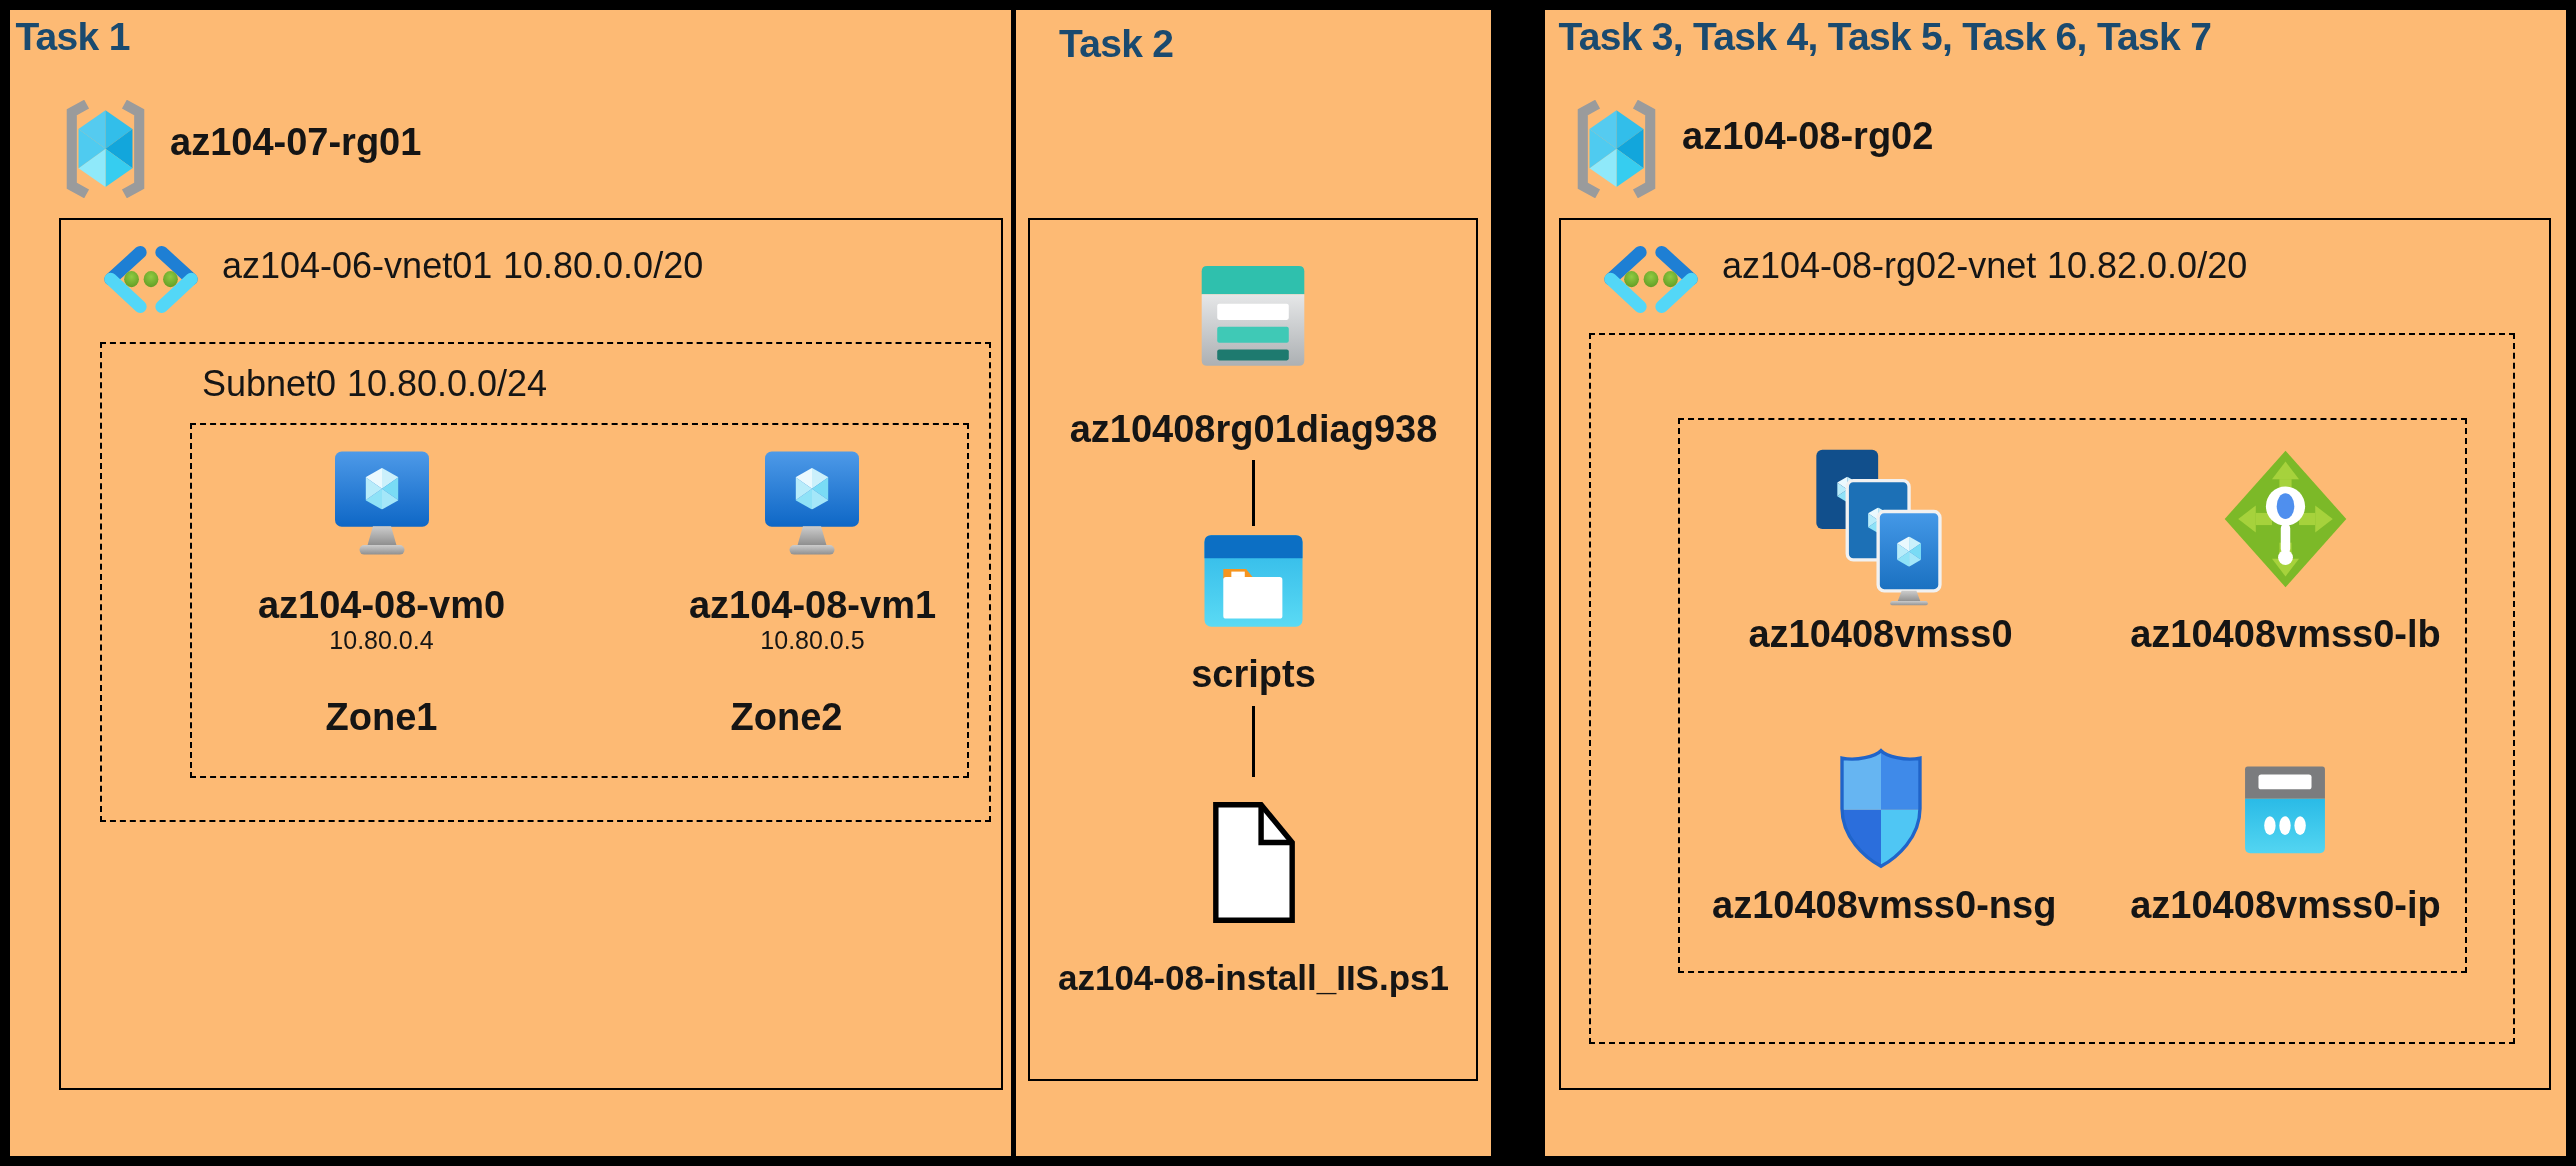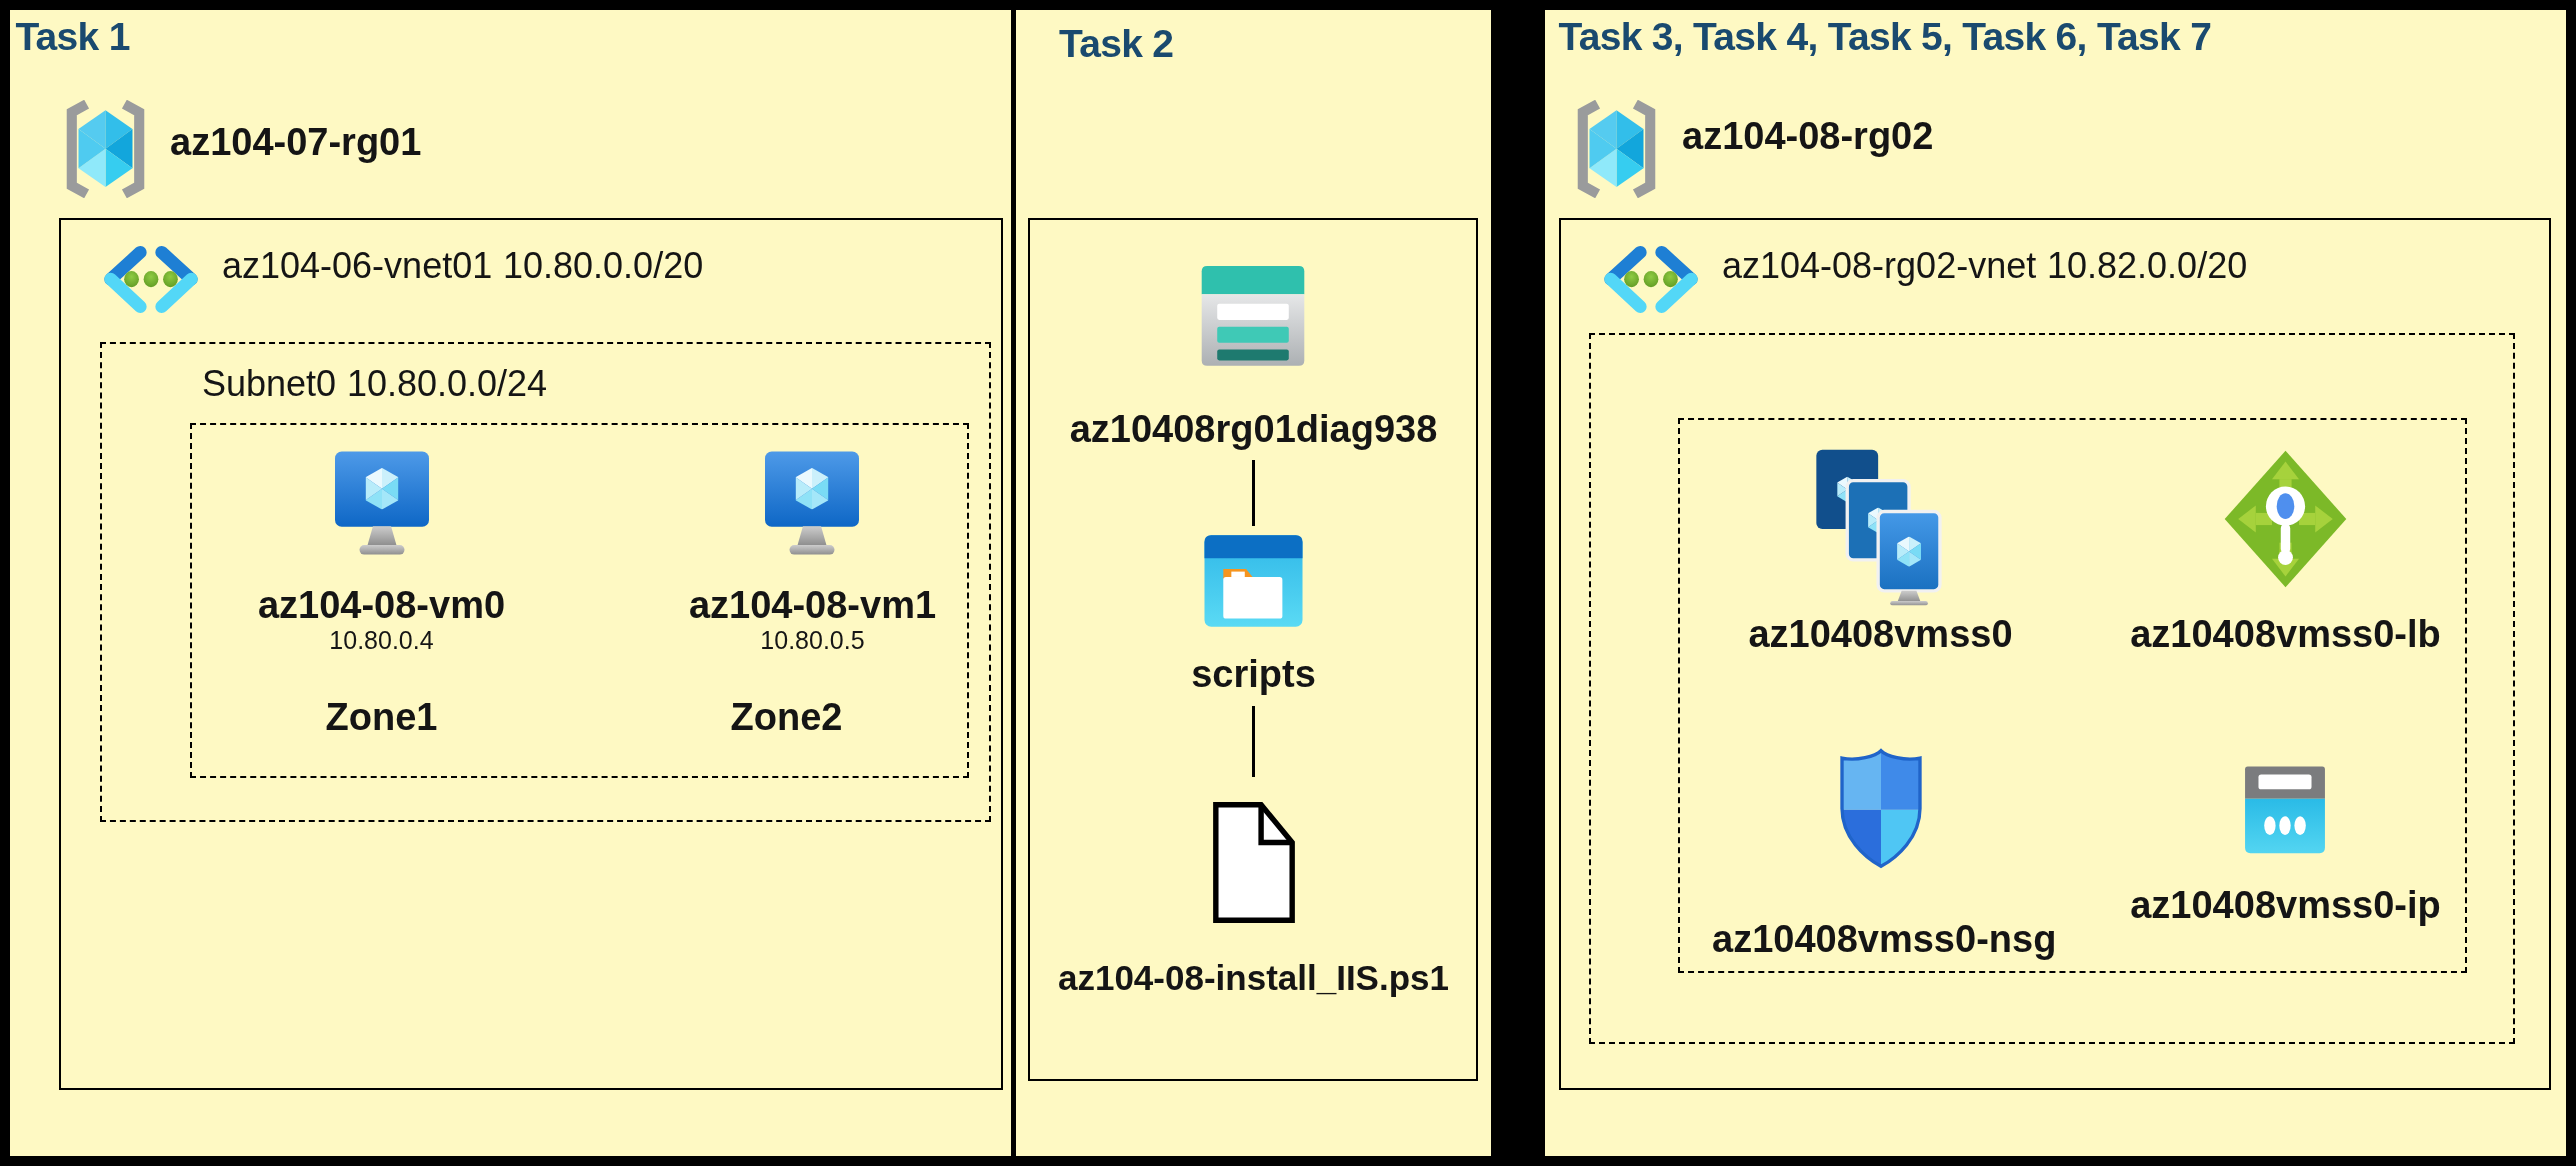--- a/index.html
+++ b/index.html
@@ -1,18 +1,18 @@
 <!DOCTYPE html>
 <html style="font-size:10.8px"><head>
 <meta charset="utf-8">
 <style>
   html,body{margin:0;padding:0;background:#000;}
   #canvas{position:relative;width:2576px;height:1166px;background:#000;overflow:hidden;
           font-family:"Liberation Sans",sans-serif;color:#151515;}
-  .panel{position:absolute;top:10px;height:1146px;background:#fef9c3;}
+  .panel{position:absolute;top:10px;height:1146px;background:#fdba74;}
   #panel1{left:10px;width:1001px;}
   #panel2{left:1016px;width:475px;}
   #panel3{left:1545px;width:1021px;}
   .abs{position:absolute;}
   .title{font-size:39px;font-weight:bold;color:#1A4A6F;letter-spacing:-0.7px;white-space:nowrap;}
   .box-solid{position:absolute;border:2px solid #000;box-sizing:border-box;}
   .box-dashed{position:absolute;border:2px dashed #000;box-sizing:border-box;}
   .lbl{font-size:38px;font-weight:bold;white-space:nowrap;line-height:1.05;}
   .line54{font-size:36px;white-space:nowrap;line-height:1.05;}
   .line54 .nm{font-weight:normal;}
@@ -260,21 +260,21 @@
     <div class="abs lbl center" style="left:167px;top:605px;width:337px;">az10408vmss0</div>
 
     <svg class="abs" style="left:677px;top:438px;" width="127" height="142" viewBox="0 0 188 210">
         <use href="#sym-lb"></use>
       </svg>
     <div class="abs lbl center" style="left:572px;top:605px;width:337px;">az10408vmss0-lb</div>
 
     <svg class="abs" style="left:290px;top:738px;" width="92" height="121" viewBox="0 0 136 180">
         <use href="#sym-nsg"></use>
       </svg>
-    <div class="abs lbl center" style="left:167px;top:876px;width:337px;margin-top:34px;">az10408vmss0-nsg</div>
+    <div class="abs lbl center" style="left:167px;top:876px;width:337px;">az10408vmss0-nsg</div>
 
     <svg class="abs" style="left:692px;top:755px;" width="96" height="91" viewBox="0 0 143 135">
         <use href="#sym-ip"></use>
       </svg>
     <div class="abs lbl center" style="left:572px;top:876px;width:337px;">az10408vmss0-ip</div>
   </div>
 
 </div>
 
 

